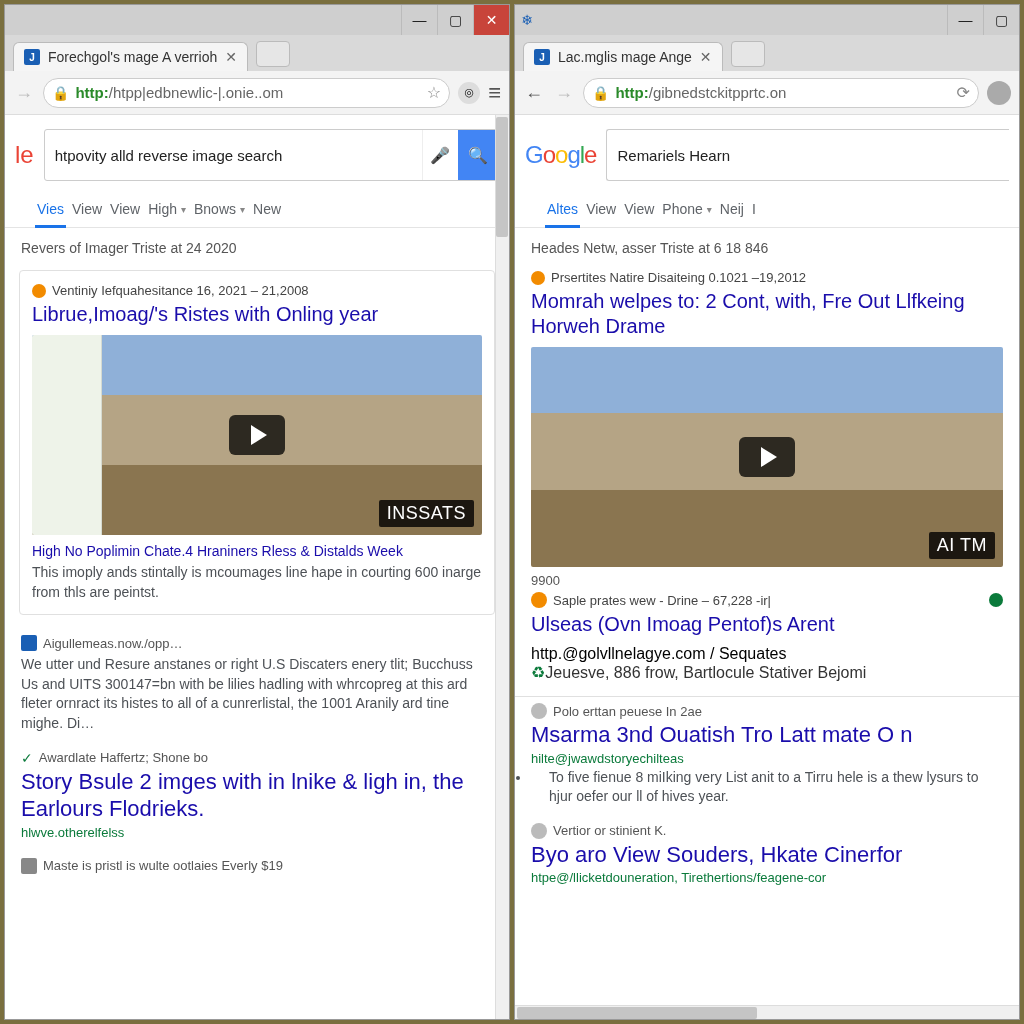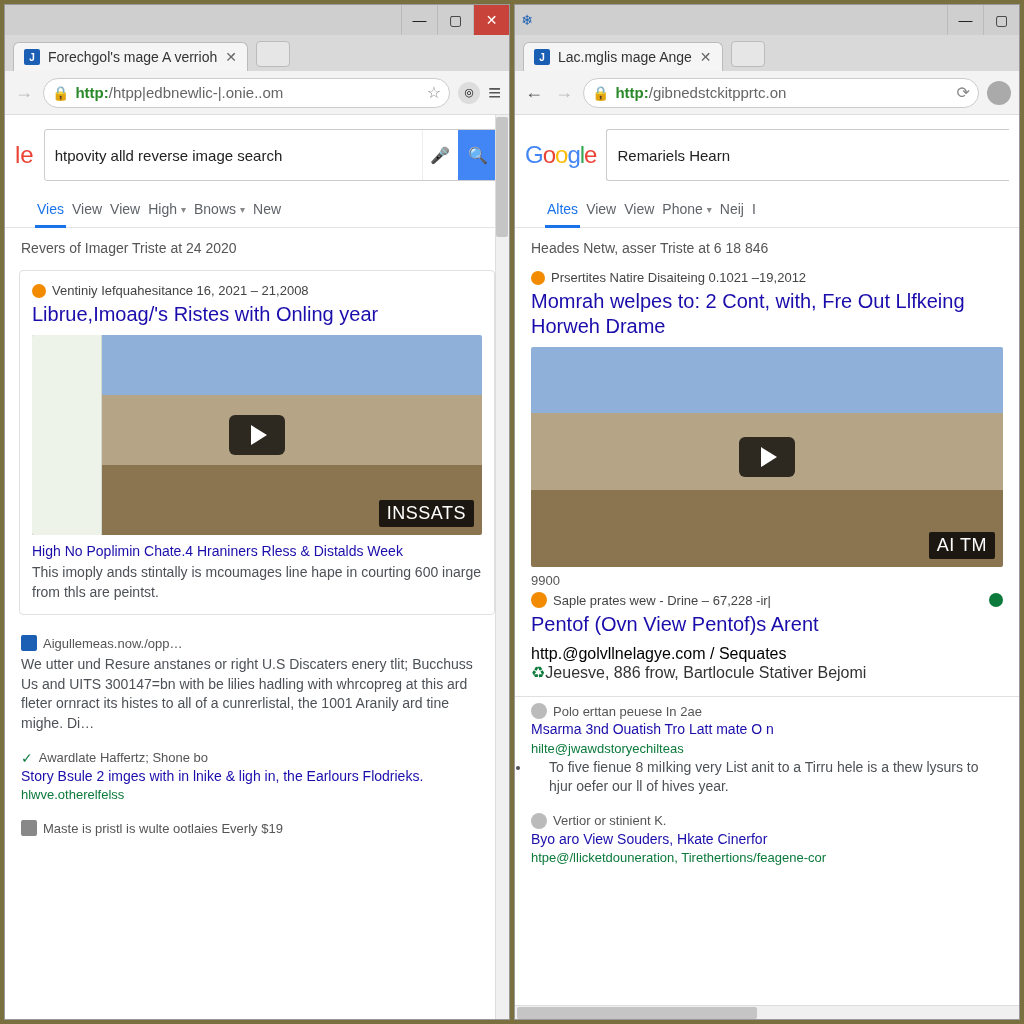--- a/index.html
+++ b/index.html
@@ -64,21 +64,21 @@
   .thumbimg{ width:100%; height:200px; background:linear-gradient(#8fb0d8 0 30%, #b5a485 30% 65%, #8a7550 65% 100%); position:relative; border-radius:2px; overflow:hidden;}
   .mapstrip{ position:absolute; left:0;top:0;bottom:0;width:70px;background:#eef3e9;border-right:1px solid rgba(0,0,0,.1);}
   .play{ position:absolute; left:50%; top:50%; transform:translate(-50%,-50%); width:56px;height:40px;background:rgba(0,0,0,.75);border-radius:6px; display:flex;align-items:center;justify-content:center;}
   .play::after{content:"";border-left:16px solid #fff;border-top:10px solid transparent;border-bottom:10px solid transparent;margin-left:3px;}
   .badge{ position:absolute; right:8px; bottom:8px; background:rgba(0,0,0,.8); color:#fff; font-size:18px; padding:3px 8px; border-radius:2px; letter-spacing:.5px;}
   .sub{ color:#1a0dab; font-size:14px; padding:8px 0 4px;}
   .snip{ font-size:14px; color:#4d5156; line-height:1.4;}
 
   .result{ padding:6px 16px 10px;}
   .result .rsrc{ font-size:13px; color:#555; display:flex; align-items:center; gap:6px;}
-  .result .rtitle{ font-size:14px; color:#1a0dab; padding:2px 0 2px; line-height:1.25;}
+  .result .rtitle{ font-size:22px; color:#1a0dab; padding:2px 0 2px; line-height:1.25;}
   .result .rurl{ font-size:13px; color:#0b7a3b; padding-bottom:2px;}
   .result .rsnip{ font-size:14px; color:#4d5156; line-height:1.4; padding-top:4px;}
   .result .bullet{ padding-left:18px; font-size:14px; color:#4d5156; line-height:1.4;}
   .ricon{ width:16px;height:16px;background:#888;border-radius:2px; flex:none;}
   .ricon.green{background:#0b7a3b;border-radius:50%;width:14px;height:14px;}
   .ricon.lock{background:#1a5fb4;}
   .ricon.grey{background:#bbb;border-radius:50%;}
   .ricon.orange{background:#f28b00;border-radius:50%;}
   .check{ color:#0b7a3b; font-size:14px;}
   .count{ font-size:13px;color:#555;padding:6px 0 0;}
@@ -248,21 +248,21 @@
       <div class="thumbimg" style="height:220px">
         <div class="play"></div>
         <div class="badge">AI TM</div>
       </div>
       <div class="count">9900</div>
       <div class="src" style="padding-top:4px">
           <span class="ricon orange"></span>
           <span>Saple prates wew - Drine – 67,228 -ir|</span>
           <span style="margin-left:auto" class="ricon green"></span>
         </div>
-      <div class="title-link" style="font-size:20px">Pentof (Ovn View Pentof)s Arent</div>
+      <div class="title-link" style="font-size:20px">Ulseas (Ovn Imoag Pentof)s Arent</div>
       <div class="rurl">http.@golvllnelagye.com / Sequates</div>
       <div class="rsrc"><span style="color:#0b7a3b">♻</span><span style="color:#333">Jeuesve, 886 frow, Bartlocule Stativer Bejomi</span></div>
     </div>
 
     <div class="result">
       <div class="rsrc">
           <span class="ricon grey"></span>
           <span>Polo erttan peuese In 2ae</span>
         </div>
       <div class="rtitle">Msarma 3nd Ouatish Tro Latt mate O n</div>

